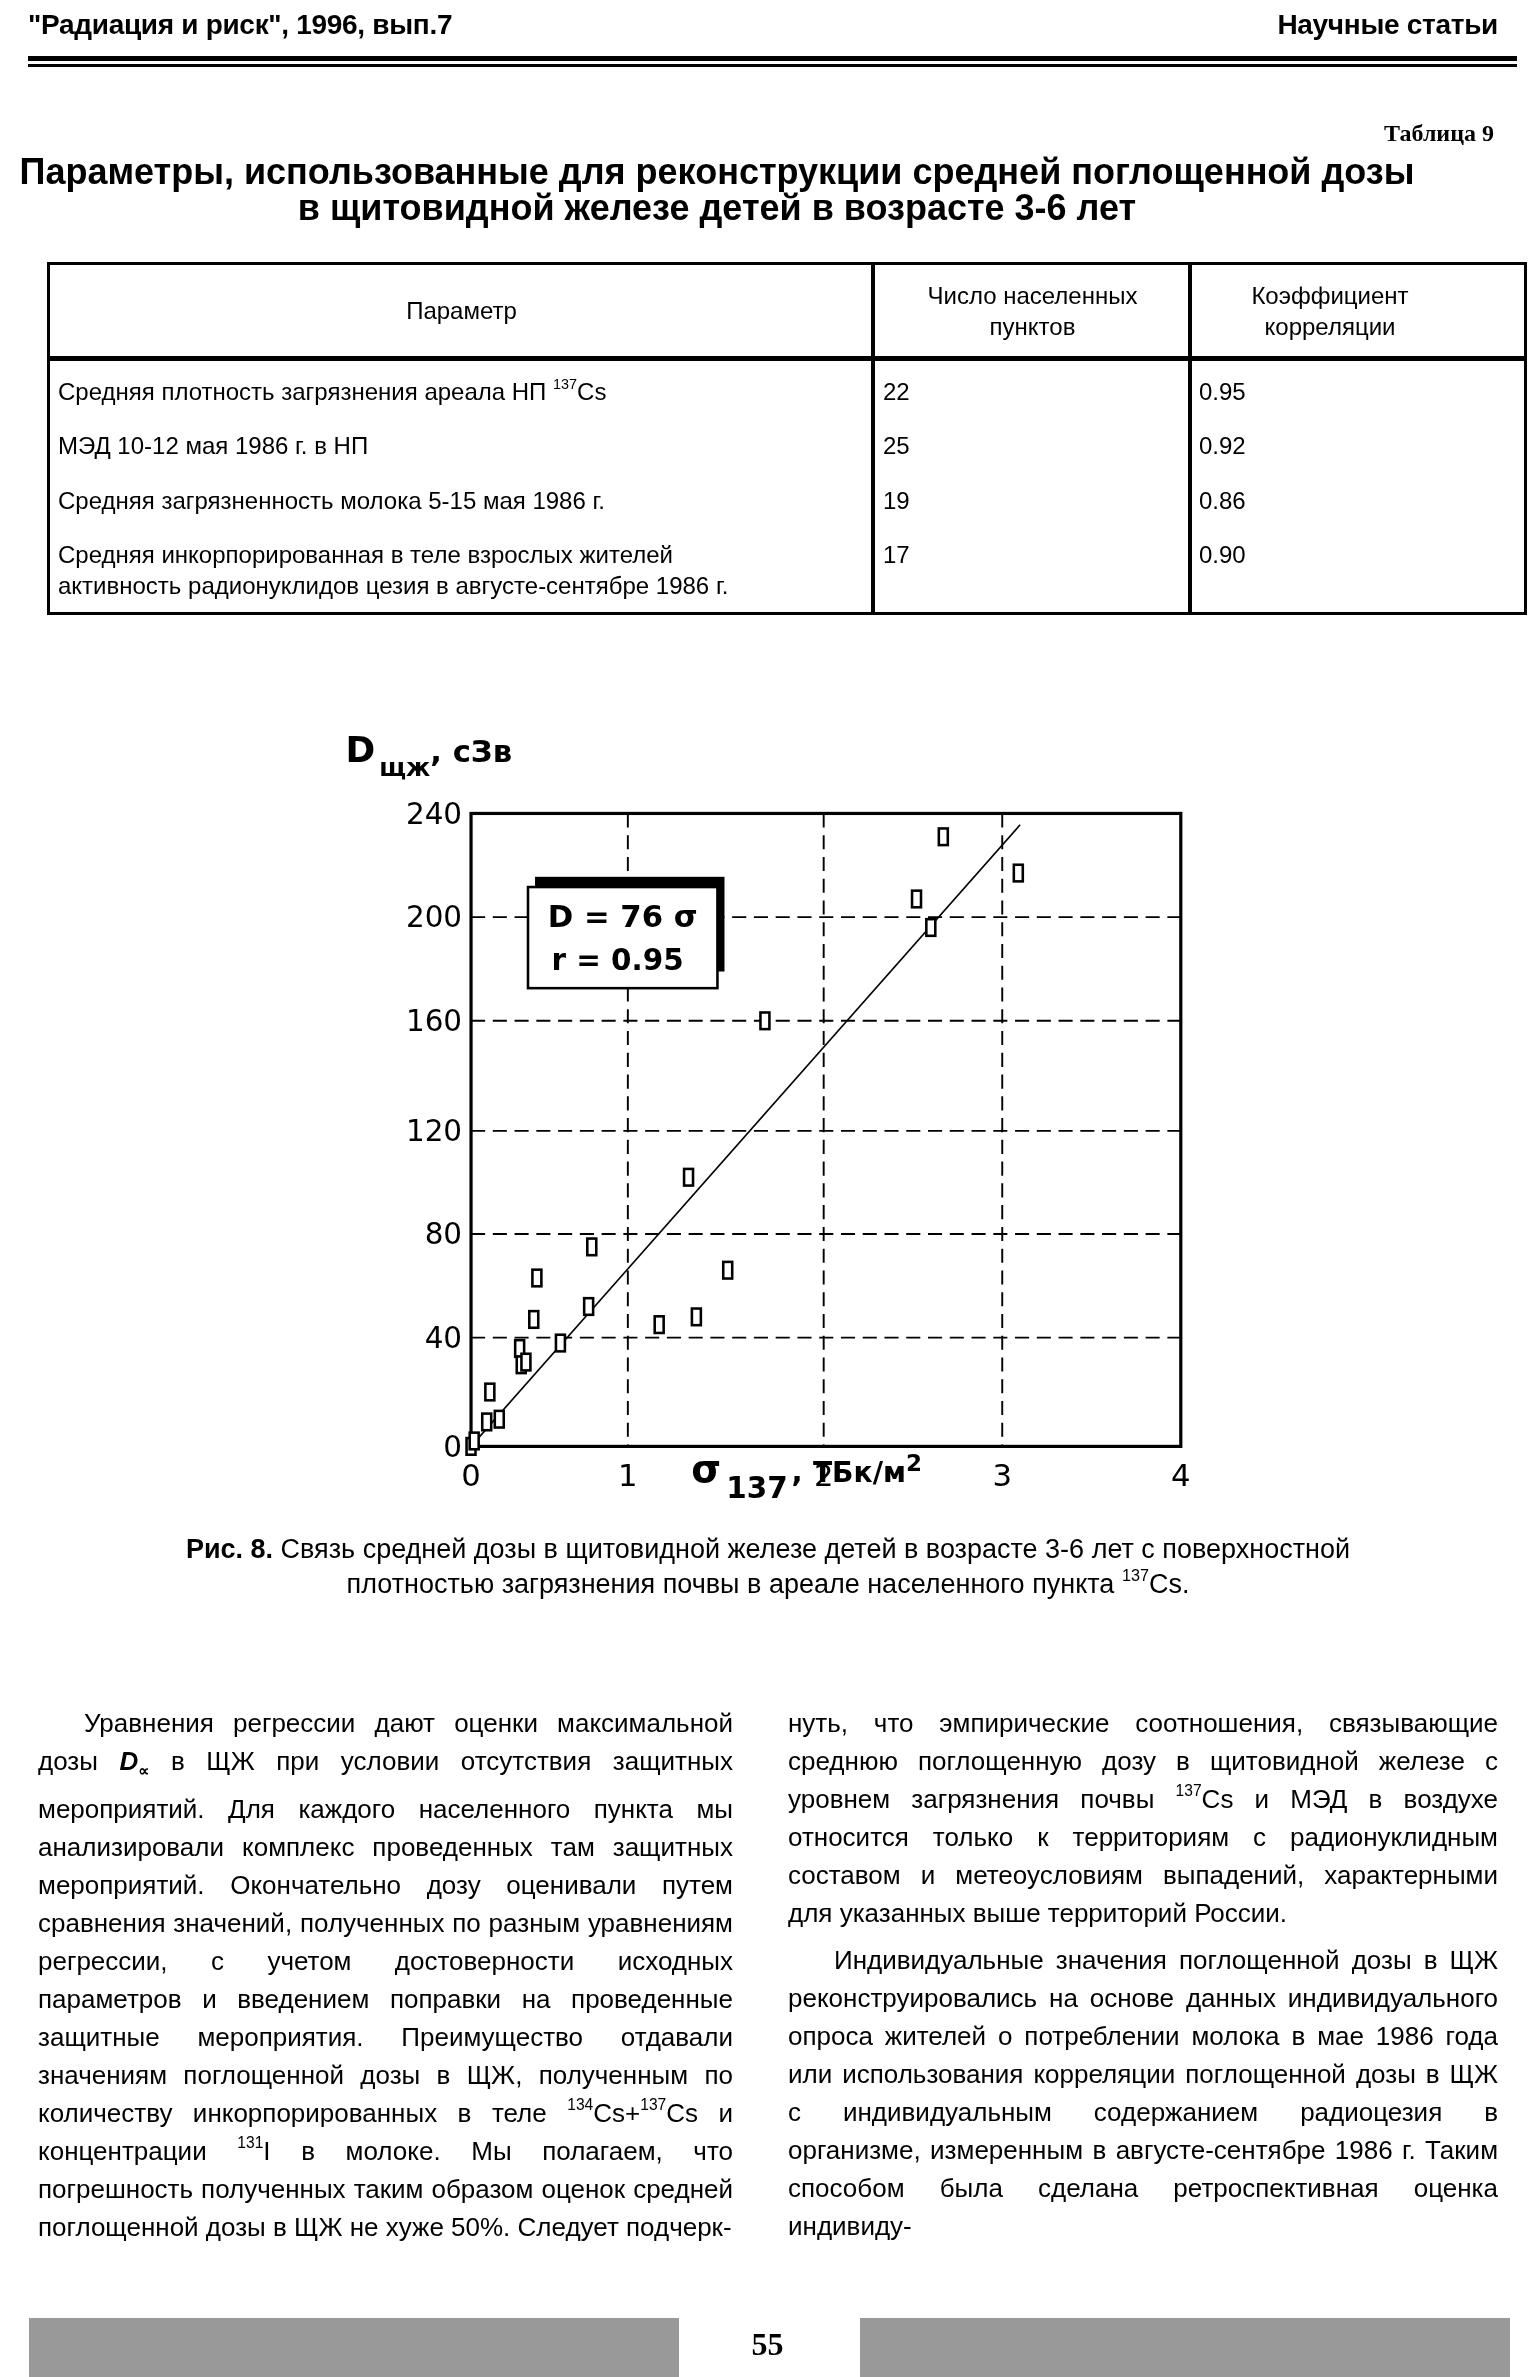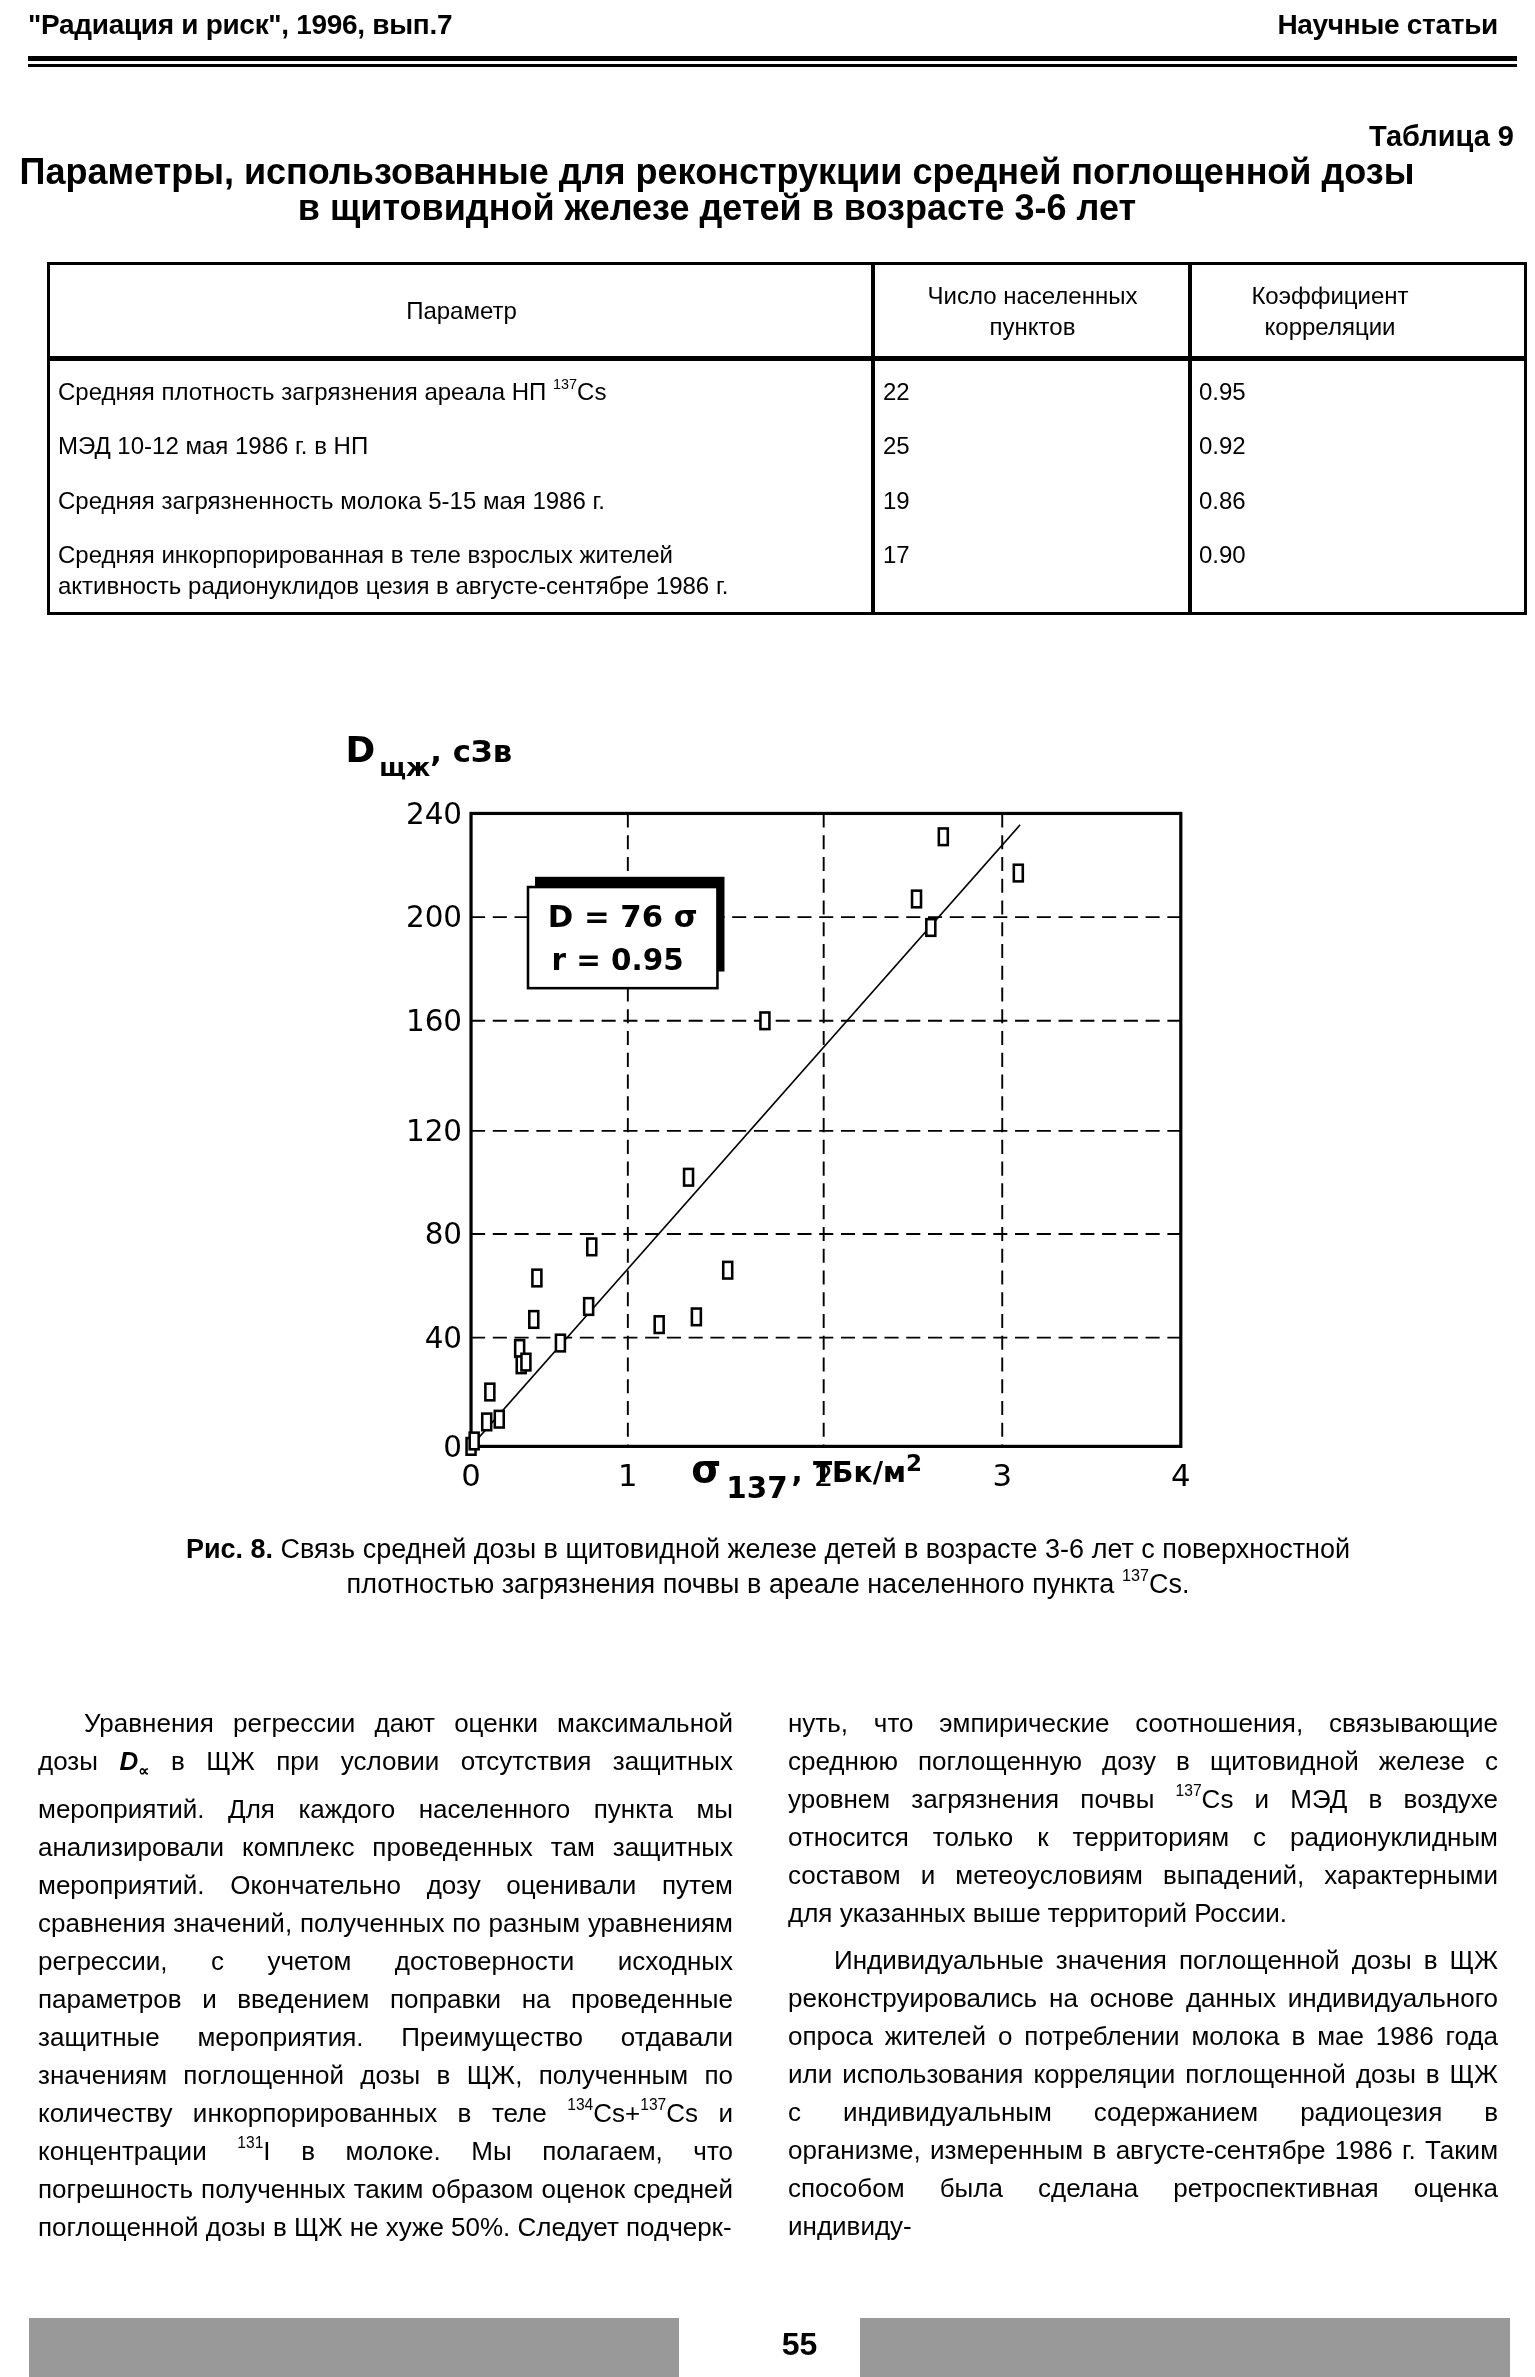--- a/index.html
+++ b/index.html
@@ -3,21 +3,21 @@
 <meta charset="utf-8">
 <style>
   html, body { margin: 0; padding: 0; background: #ffffff; }
   body { width: 1536px; height: 2377px; position: relative; font-family: "Liberation Sans", sans-serif; color: #000; overflow: hidden; }
   .abs { position: absolute; }
   .hdr { font-weight: bold; font-size: 28px; top: 9px; letter-spacing: -0.3px; }
   .hdr-left { left: 28px; }
   .hdr-right { right: 38px; }
   .rule1 { left: 28px; right: 19px; top: 56px; height: 5.1px; background: #000; }
   .rule2 { left: 28px; right: 19px; top: 64px; height: 3.2px; background: #000; }
-  .table-label { right: 22px; top: 120px; font-weight: bold; font-size: 29px; }
+  .table-label { right: 42px; top: 120px; font-weight: bold; font-size: 24px; font-family: Liberation Serif, serif; }
   .table-title { left: 0; right: 0; top: 154px; text-align: center; font-weight: bold; font-size: 36px; line-height: 36px; padding-right: 102px; }
   .tbl { left: 31px; top: 262px; width: 1480px; height: 353px; border: 3.8px solid #000; box-sizing: border-box; margin-left: 16px; }
   .tbl-head { position: absolute; left: 0; right: 0; top: 0; height: 91px; border-bottom: 5.8px solid #000; }
   .col { position: absolute; top: 0; bottom: 0; display: flex; align-items: center; justify-content: center; text-align: center; font-size: 24px; line-height: 31px; }
   .c1 { left: 0; width: 823px; }
   .c2 { left: 827px; width: 311px; }
   .c3 { left: 1143px; width: 274px; }
   .vline { position: absolute; top: 0; bottom: 0; width: 3.8px; background: #000; }
   .tbl-body { position: absolute; left: 0; right: 0; top: 97px; bottom: 0; }
   .row { position: absolute; left: 0; right: 0; font-size: 24px; line-height: 31px; }
@@ -27,21 +27,21 @@
   .caption { left: 0; right: 0; top: 1532px; text-align: center; font-size: 27px; line-height: 35px; }
   .caption b { font-weight: bold; }
   .col-text { font-size: 26px; line-height: 38px; text-align: justify; }
   .left-col { left: 38px; top: 1704px; width: 695px; }
   .right-col { left: 788px; top: 1704px; width: 710px; }
   .col-text p { margin: 0; }
   .indent { text-indent: 46px; }
   .footer-bar { top: 2318px; height: 60px; background: #999999; }
   .fb-left { left: 29px; width: 650px; }
   .fb-right { left: 860px; width: 650px; }
-  .page-num { left: 761px; top: 2326px; width: 77px; text-align: center; font-weight: bold; font-size: 32px; }
+  .page-num { left: 729px; top: 2326px; width: 77px; text-align: center; font-weight: bold; font-size: 32px; font-family: Liberation Serif, serif; }
   .chart-svg text { font-family: "DejaVu Sans", sans-serif; }
   .serif { font-family: "DejaVu Serif", serif; font-weight: bold; }
 </style>
 </head>
 <body>
 
 <div class="abs hdr hdr-left">"Радиация и риск", 1996, вып.7</div>
 <div class="abs hdr hdr-right">Научные статьи</div>
 <div class="abs rule1"></div>
 <div class="abs rule2"></div>

